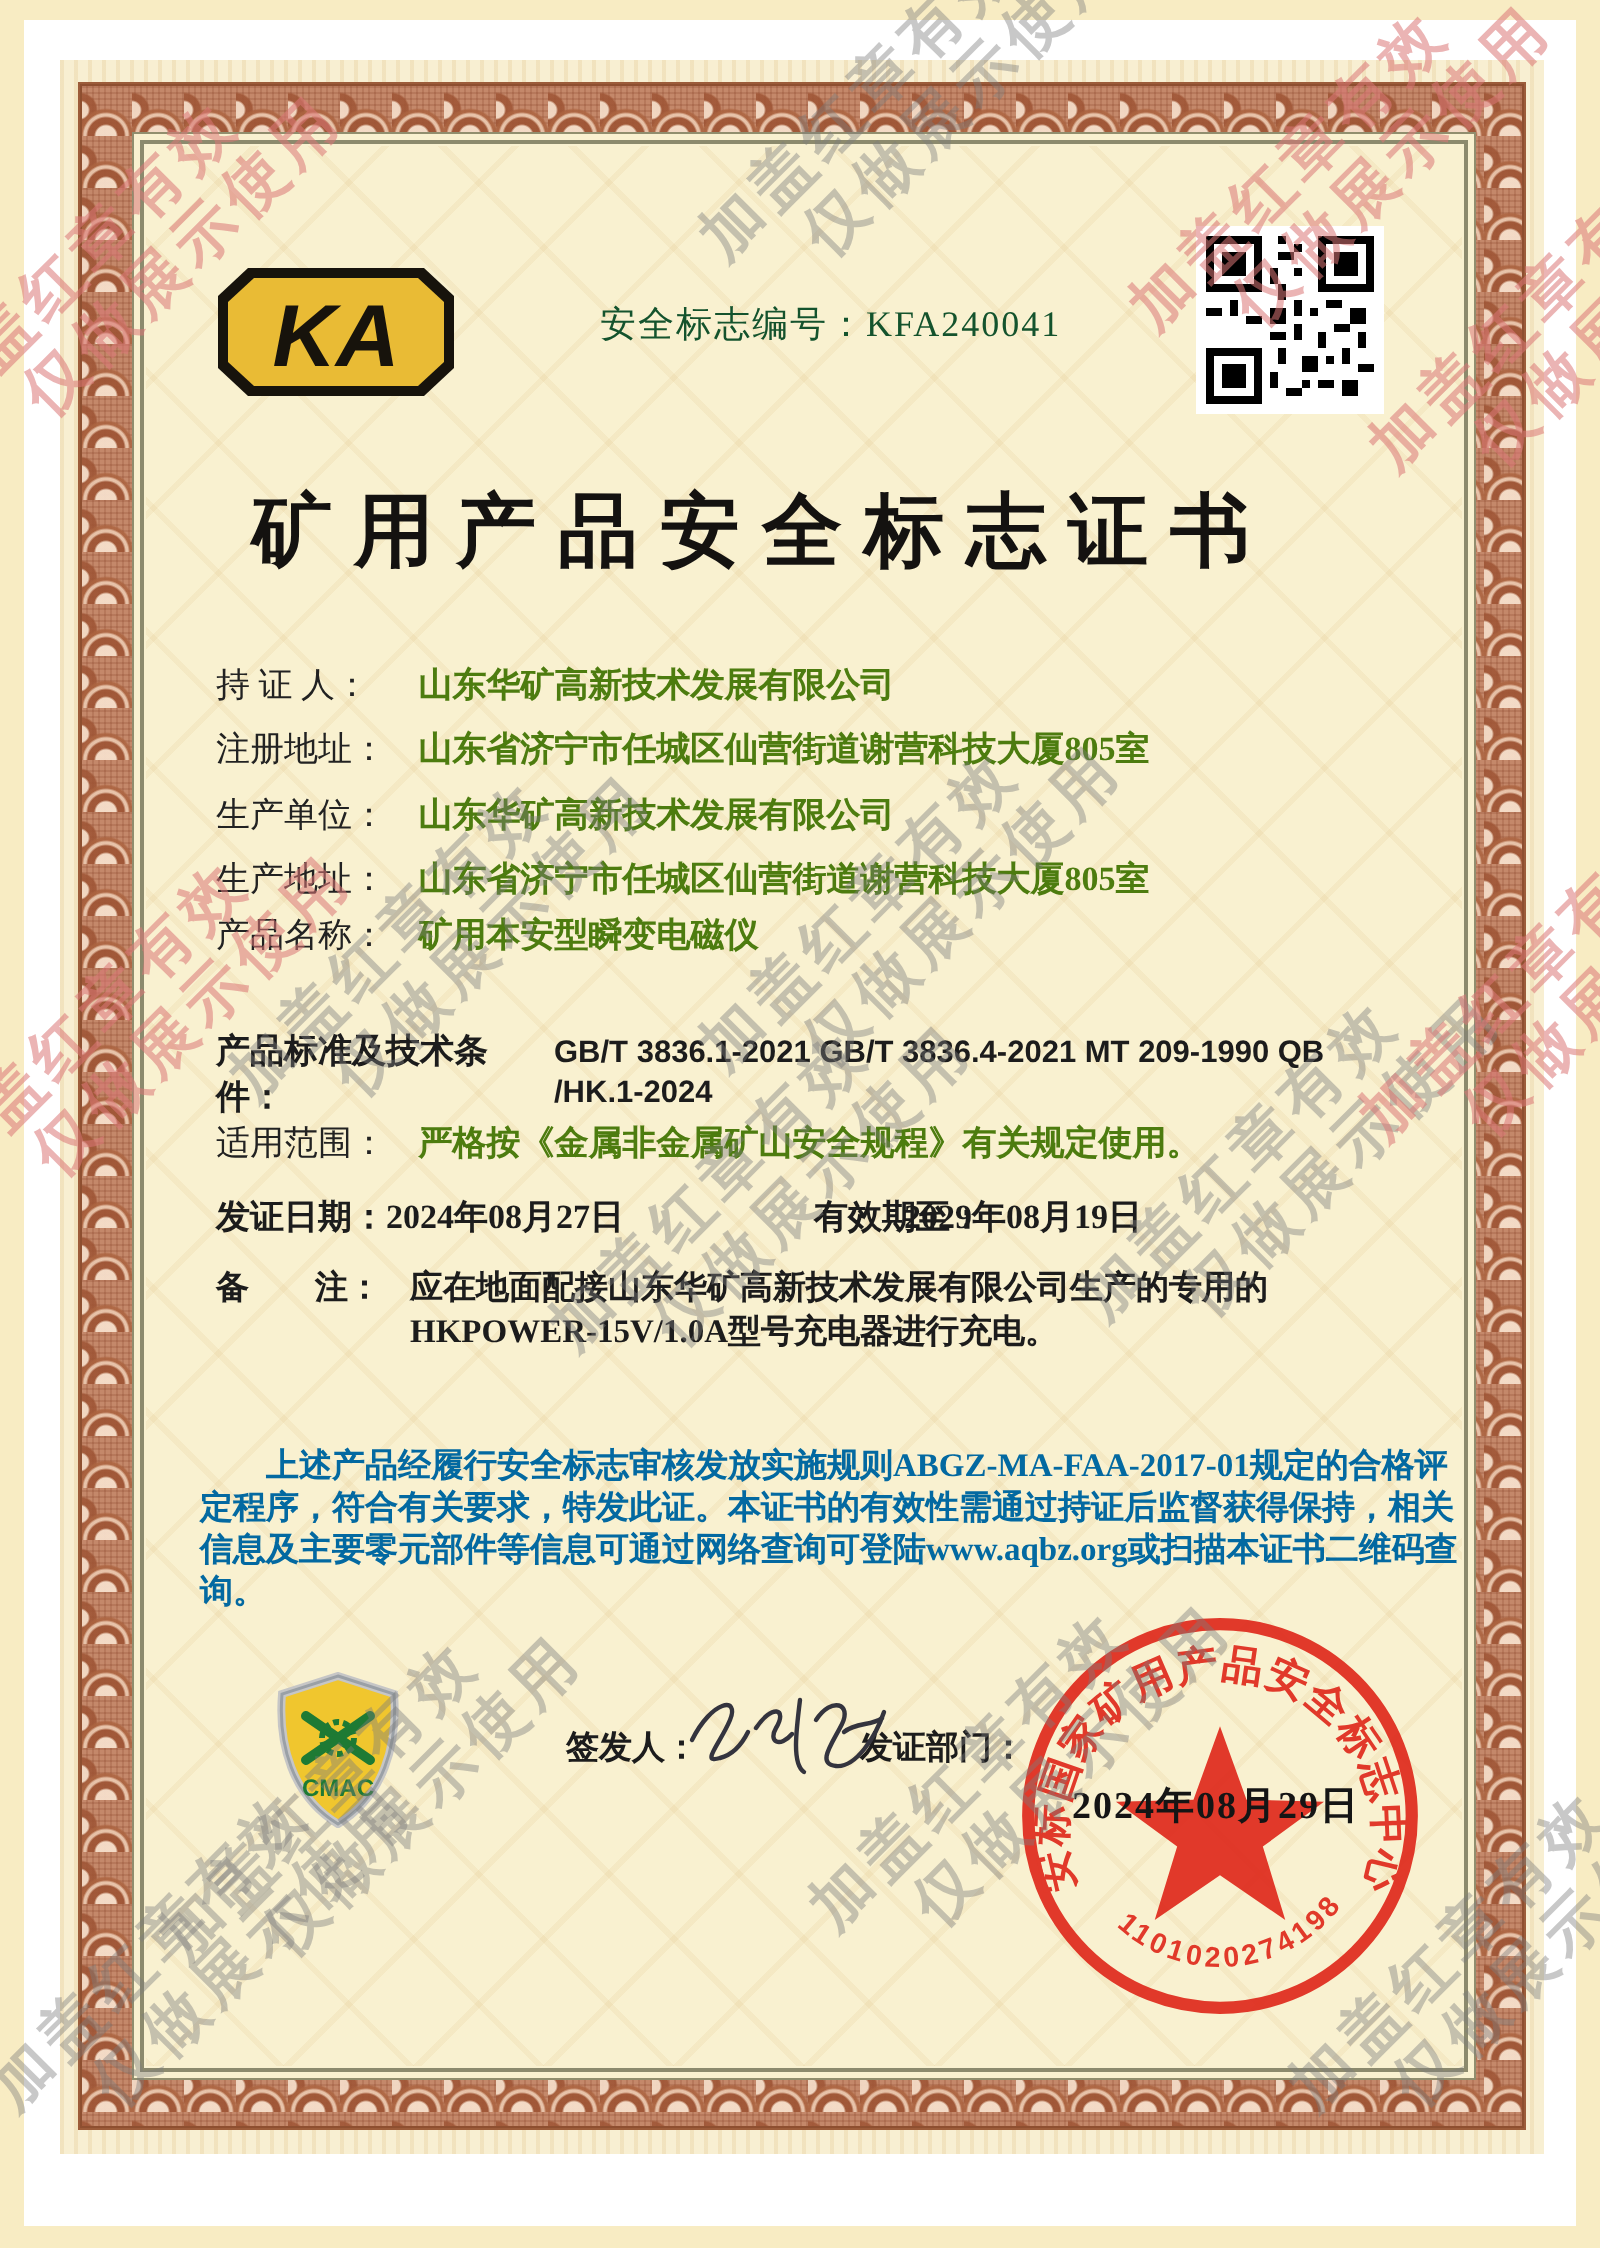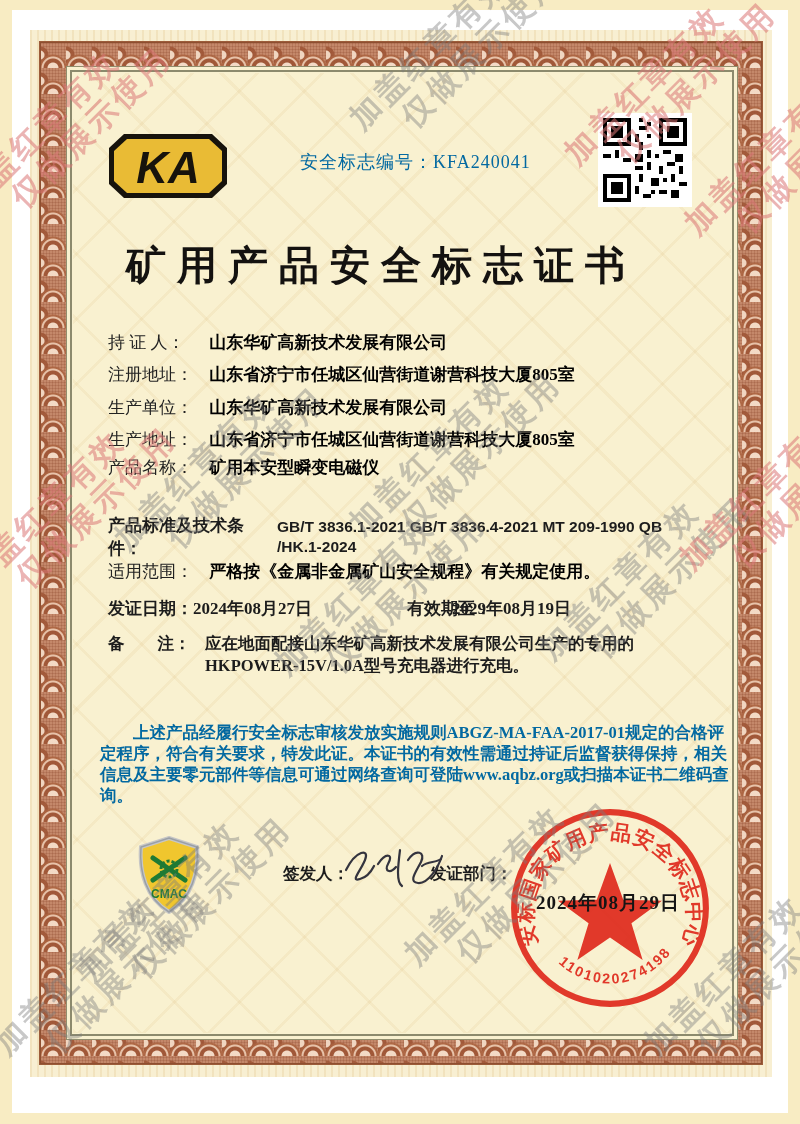--- a/index.html
+++ b/index.html
@@ -19,31 +19,31 @@
   .inner{position:absolute;top:66px;left:66px;right:62px;bottom:84px;background:#f9f1d0;
         border:1px solid #918e6e;
         box-shadow:inset 0 0 0 3px #f9f1d0, inset 0 0 0 5px #8c8a6d;}
   .inner::before{content:"";position:absolute;inset:6px;pointer-events:none;
         background-image:
           repeating-linear-gradient(45deg, rgba(214,176,108,.12) 0 3px, transparent 3px 46px),
           repeating-linear-gradient(-45deg, rgba(214,176,108,.12) 0 3px, transparent 3px 46px);}
 
   
   .ka-logo{position:absolute;left:108px;top:133px;width:120px;height:66px;z-index:10;}
-  .certno{position:absolute;left:300px;top:150px;z-index:10;font-size:18px;letter-spacing:1px;color:#0369a1;}
+  .certno{position:absolute;left:300px;top:150px;z-index:10;font-size:18px;letter-spacing:1px;color:#14532d;}
   .qr{position:absolute;left:598px;top:113px;width:94px;height:94px;background:#fff;z-index:10;
       display:flex;align-items:center;justify-content:center;}
 
   .title{position:absolute;left:0;top:238px;width:762px;text-align:center;z-index:10;
       font-family:"Liberation Sans",sans-serif;font-weight:900;font-size:40px;letter-spacing:11px;color:#141210;}
 
   
   .row{position:absolute;left:108px;z-index:10;font-size:17px;white-space:nowrap;}
   .row .lab{display:inline-block;width:97px;font-weight:400;color:#222;vertical-align:top;}
-  .row .val{display:inline-block;font-weight:700;color:#000000;}
+  .row .val{display:inline-block;font-weight:700;color:#4d7c0f;}
   .val.lat{font-family:"Liberation Sans",sans-serif;font-size:16px;}
   .r1{top:331px}.r2{top:363px}.r3{top:396px}.r4{top:428px}.r5{top:456px}.r6{top:488px}.r8{top:560px}
   .row-std{position:absolute;left:108px;top:514px;z-index:10;font-size:17px;display:flex;align-items:center;}
   .row-std .lab{font-weight:600;width:169px;}
   .row-std .vals{font-family:"Liberation Sans",sans-serif;font-weight:700;font-size:15.5px;line-height:20px;width:452px;}
   .row-dates{position:absolute;left:108px;top:597px;right:70px;z-index:10;font-size:17px;}
   .row-dates span{position:absolute;white-space:nowrap;text-align:center;}
   .dl1{left:0;font-weight:600;}.dv1{left:85px;font-weight:700;}
   .dl2{left:255px;font-weight:600;margin-left:44px;}.dv2{left:344px;font-weight:700;}
   .row-rem{position:absolute;left:108px;top:633px;z-index:10;font-size:16.5px;}

